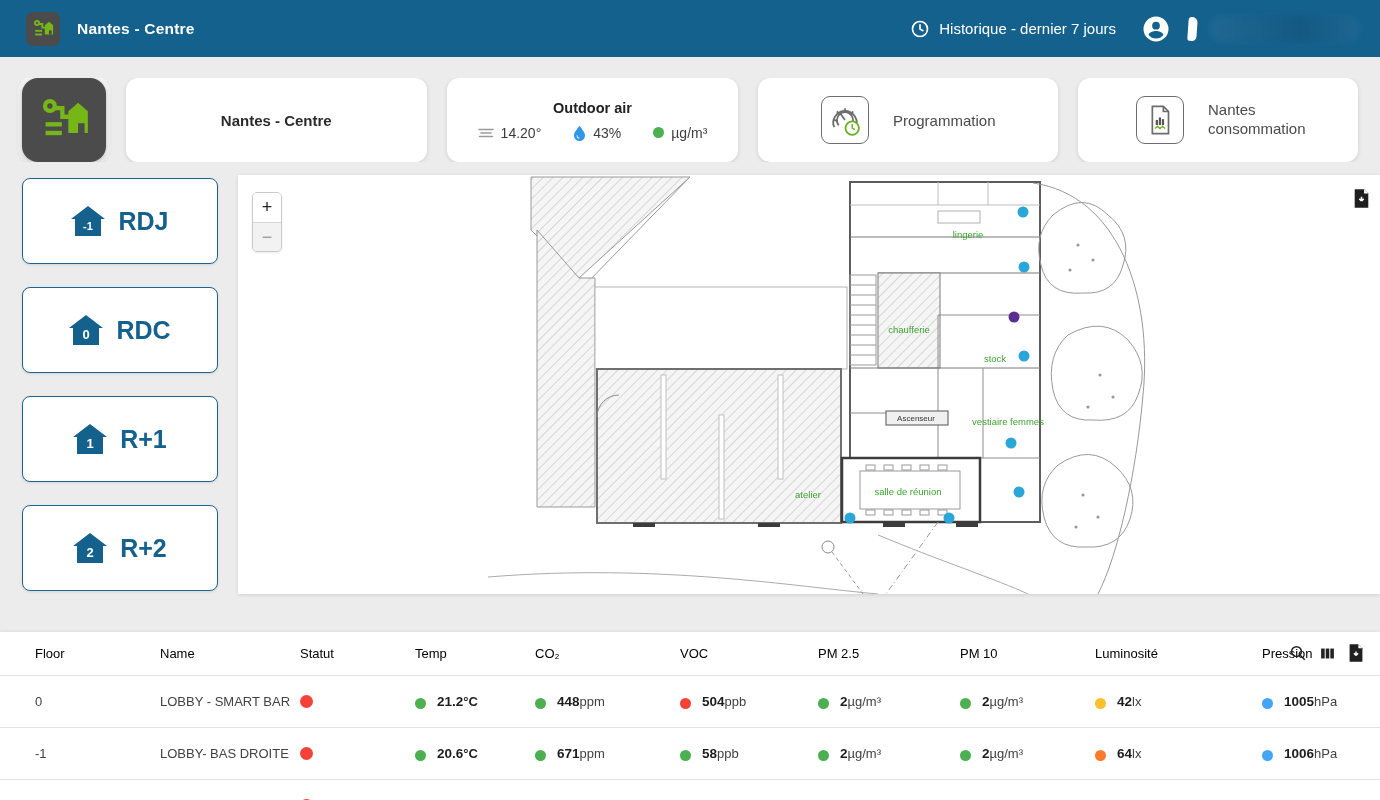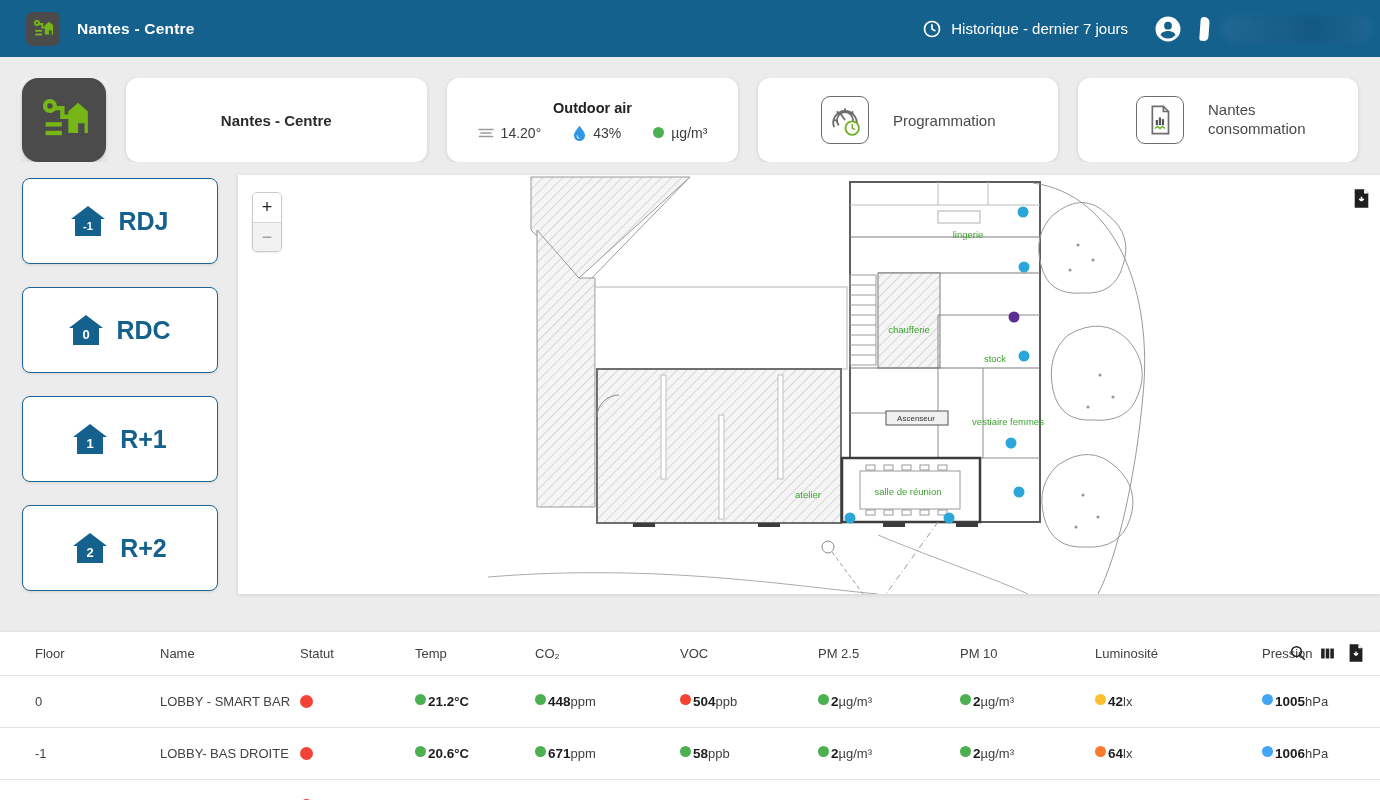--- a/index.html
+++ b/index.html
@@ -13,21 +13,21 @@
   
   .topbar {
     height:57px; background:#15618e; display:flex; align-items:center;
     padding:0 0 0 26px; position:relative;
   }
   .logo-tile-sm {
     width:34px; height:34px; background:#4b4b4b; border-radius:7px;
     display:flex; align-items:center; justify-content:center; flex:0 0 auto;
   }
   .topbar-title { color:#fff; font-size:15.5px; font-weight:bold; margin-left:17px; letter-spacing:.2px; }
-  .topbar-right { margin-left:auto; display:flex; align-items:center; gap:13px; padding-right:8px; }
+  .topbar-right { margin-left:auto; display:flex; align-items:center; gap:13px; padding-right:20px; }
   .history-btn { display:flex; align-items:center; gap:9px; color:#fff; font-size:15px; cursor:pointer; }
   .avatar { width:30px; height:30px; margin-left:12px; }
   .name-artifact { width:9px; height:24px; background:#fff; border-radius:4px 6px 5px 3px; transform:rotate(4deg); margin-left:4px; }
   .smudge { width:150px; height:26px; border-radius:13px;
     background:linear-gradient(90deg, rgba(255,255,255,.05), rgba(0,0,0,.08) 60%, rgba(255,255,255,.04));
     filter:blur(3px); }
   
   .cards-row { display:flex; gap:20px; align-items:center; padding:0 22px; margin-top:21px; height:84px; overflow:hidden; }
   .logo-tile-lg {
     width:84px; height:84px; flex:0 0 auto; background:#4b4b4b; border-radius:16px;
@@ -68,23 +68,23 @@
   .zoomctl { position:absolute; left:14px; top:17px; width:30px; border:1px solid #c9c9c9; border-radius:5px;
     overflow:hidden; background:#fff; z-index:3; box-shadow:0 1px 2px rgba(0,0,0,.08); }
   .zoomctl .zb { height:29px; display:flex; align-items:center; justify-content:center;
     font-size:18px; color:#222; cursor:pointer; background:#fff; }
   .zoomctl .zb.out { border-top:1px solid #d5d5d5; background:#f2f2f2; color:#999; }
   .plan-export { position:absolute; right:10px; top:14px; z-index:3; cursor:pointer; }
   
   .table-card { margin-top:18px; background:#fff; height:198px; position:relative; box-shadow:0 -1px 3px rgba(0,0,0,.06); }
   .tgrid { display:grid; grid-template-columns:125px 140px 115px 120px 145px 138px 142px 135px 167px 1fr;
     align-items:center; padding-left:35px; }
-  .thead { height:43px; color:#404040; font-size:13px; }
+  .thead { height:43px; color:#000000; font-size:13px; }
   .trow { height:52px; border-top:1px solid #e3e3e3; font-size:13px; color:#424242; cursor:pointer; }
-  .metric { display:flex; align-items:flex-start; gap:2px; }
+  .metric { display:flex; align-items:flex-end; gap:11px; }
   .dot { border-radius:50%; flex:0 0 auto; }
   .dot.m { width:11px; height:11px; }
   .dot.s { width:13px; height:13px; }
   .mv { font-weight:bold; color:#1d1d1d; font-size:13.5px; }
   .mu { color:#3f3f3f; font-size:13px; }
   .mu.b { font-weight:bold; color:#1d1d1d; }
   .table-icons { position:absolute; right:16px; top:12px; display:flex; gap:12px; align-items:center; z-index:2; }
   .tic { cursor:pointer; display:flex; }
 </style>
 </head>

